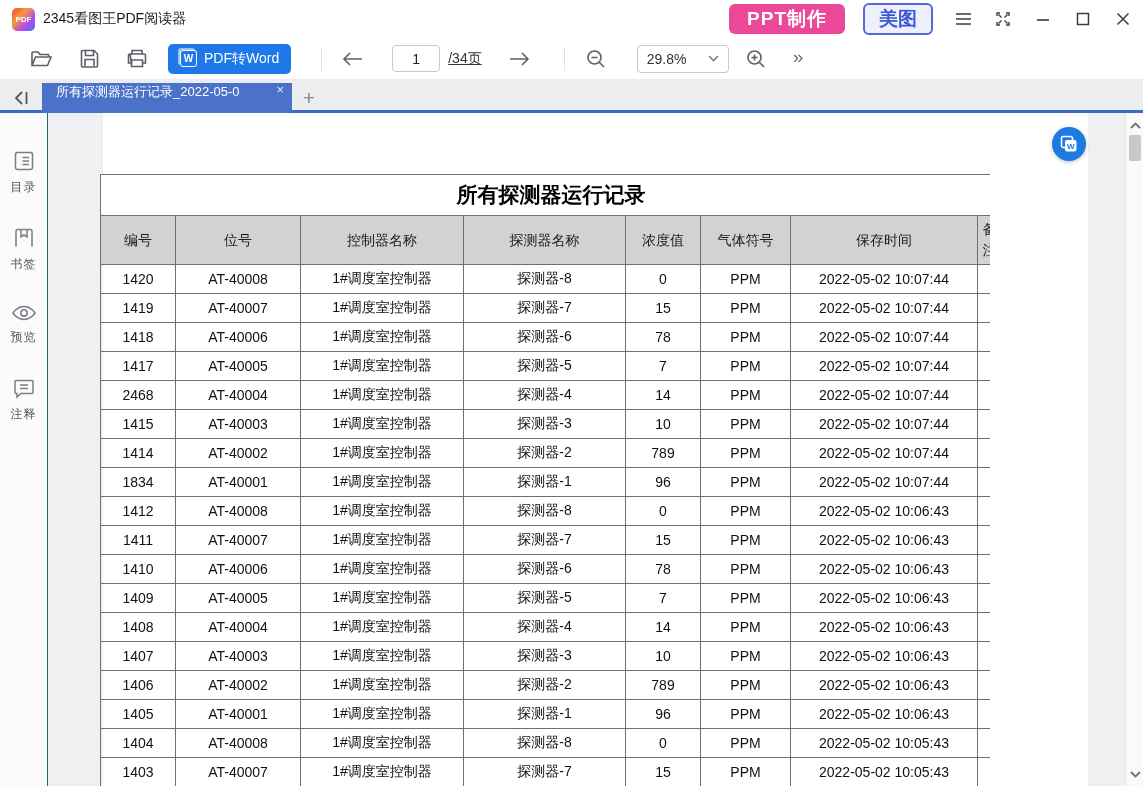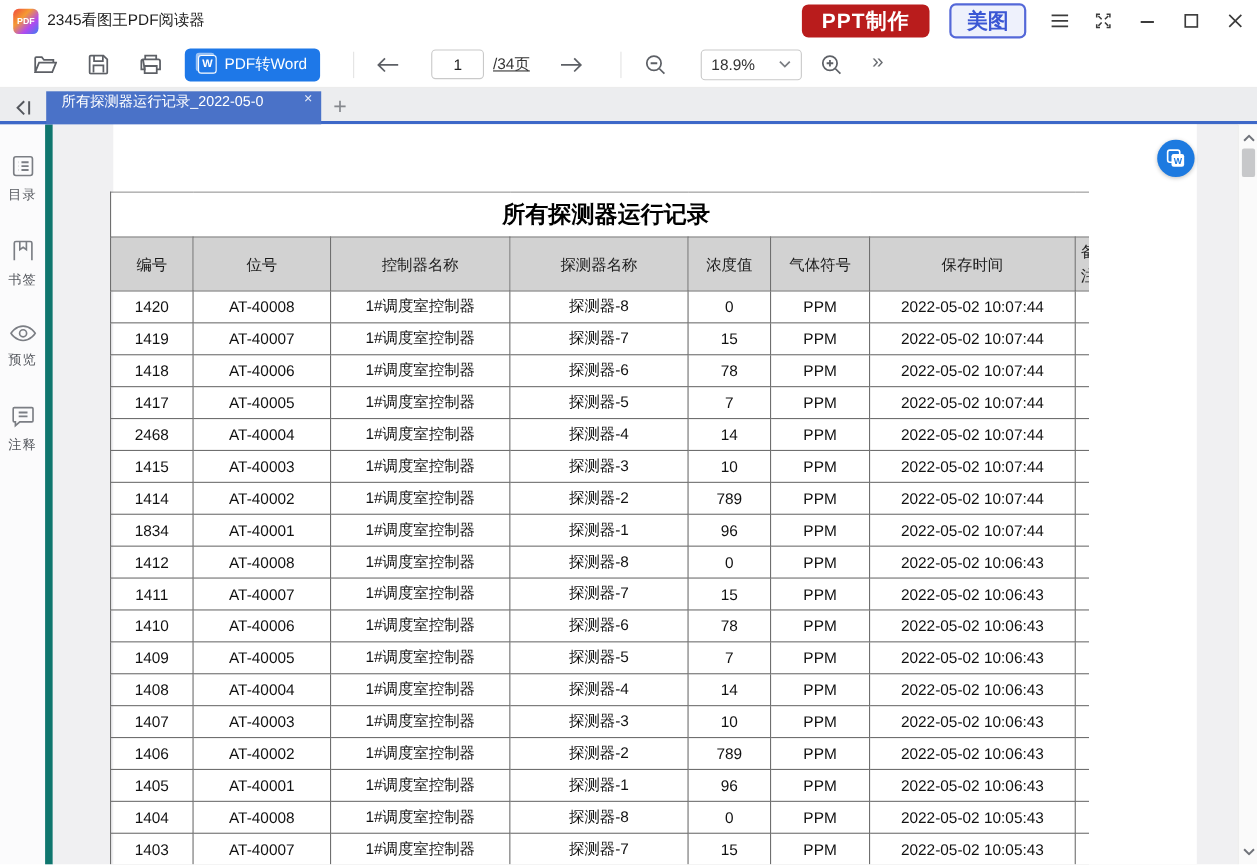--- a/index.html
+++ b/index.html
@@ -6,21 +6,21 @@
   html,body { width:1143px; height:786px; overflow:hidden;
     font-family:"Liberation Sans","DejaVu Sans",sans-serif; background:#fff; }
 
   
   .titlebar { height:38px; display:flex; align-items:center; background:#fff; padding-left:12px; }
   .pdf-logo { width:23px; height:23px; border-radius:5px; color:#fff; font-size:8px; font-weight:bold;
     display:flex; align-items:center; justify-content:center;
     background:linear-gradient(135deg,#f0483f 0%,#f59a32 35%,#b14af0 68%,#3b7df0 100%); }
   .app-title { font-size:14px; color:#1b1b1b; margin-left:8px; flex:0 0 auto; }
   .titlebar-spacer { flex:1; }
-  .ppt-btn { height:30px; padding:0 18px; background:#b91c1c; border-radius:6px; color:#fff;
+  .ppt-btn { height:30px; padding:0 18px; background:#ec4899; border-radius:6px; color:#fff;
     font-size:19px; font-weight:bold; display:flex; align-items:center; margin-right:18px; letter-spacing:1px; cursor:default;}
   .meitu-btn { height:32px; padding:0 14px; background:#eef1fc; border:2px solid #5468d8; border-radius:6px;
     color:#3a56d4; font-size:19px; font-weight:bold; display:flex; align-items:center; margin-right:10px; cursor:default;}
   .win-btn { width:40px; height:38px; display:flex; align-items:center; justify-content:center; color:#333; }
   .win-btn svg { stroke:#3c3c3c; }
 
   
   .toolbar { height:42px; display:flex; align-items:center; background:#fff; border-bottom:1px solid #ececec; padding-left:24px; }
   .tool-icon { width:34px; height:34px; display:flex; align-items:center; justify-content:center; margin-right:14px; }
   .tool-icon svg { stroke:#5d6066; fill:none; stroke-width:1.6; }
@@ -50,22 +50,22 @@
   .collapse-btn svg { stroke:#55585e; fill:none; stroke-width:1.8; }
   .doc-tab { height:30px; width:250px; background:#4a72c8; color:#fff; display:flex; align-items:flex-start;
     padding:0 8px 0 14px; position:relative; z-index:2; }
   .doc-tab .tab-label { font-size:13px; white-space:nowrap; overflow:hidden; flex:1; }
   .doc-tab .tab-close { font-size:13px; color:#e8edf8; margin-left:6px; line-height:1; }
   .newtab-btn { width:34px; height:30px; display:flex; align-items:center; justify-content:center;
     color:#85888d; font-size:21px; font-weight:300; }
 
   
   .content { display:flex; height:673px; }
-  .sidebar { width:48px; background:#fbfbfc; border-right:7px solid #0f766e; display:flex;
-    flex-direction:column; align-items:center; padding-top:26px; }
+  .sidebar { width:48px; background:#fbfbfc; border-right:1px solid #0f766e; display:flex;
+    flex-direction:column; align-items:center; padding-top:36px; }
   .side-item { display:flex; flex-direction:column; align-items:center; margin-bottom:30px; }
   .side-item svg { stroke:#7b7e84; fill:none; stroke-width:1.5; margin-bottom:6px; }
   .side-label { font-size:12px; color:#55585e; letter-spacing:1px; }
 
   .viewer { flex:1; position:relative; background:#f0f0f2; overflow:hidden; }
   .page { position:absolute; left:55px; top:0; bottom:0; width:985px; background:#ffffff; }
   .table-clip { position:absolute; left:52px; top:61px; width:890px; bottom:0; overflow:hidden; }
   table.report { border-collapse:collapse; table-layout:fixed; width:901px; }
   table.report td, table.report th { border:1px solid #6f6f6f; overflow:hidden; }
   .report .title-cell { height:41px; text-align:center; font-size:21px; font-weight:bold; color:#000;
@@ -157,21 +157,21 @@
       </svg>
   </div>
   <div class="vsep"></div>
   <div class="tool-icon">
     <svg width="20" height="20" viewBox="0 0 20 20">
         <circle cx="8.5" cy="8.5" r="6.5"></circle>
         <path d="M13.5 13.5L18 18M5.5 8.5h6"></path>
       </svg>
   </div>
   <div class="zoom-select">
-    <span>18.9%</span>
+    <span>29.8%</span>
     <svg width="11" height="7" viewBox="0 0 11 7" fill="none" stroke="#7a7d82" stroke-width="1.6">
         <path d="M1 1l4.5 4.5L10 1"></path>
       </svg>
   </div>
   <div class="tool-icon">
     <svg width="20" height="20" viewBox="0 0 20 20">
         <circle cx="8.5" cy="8.5" r="6.5"></circle>
         <path d="M13.5 13.5L18 18M5.5 8.5h6M8.5 5.5v6"></path>
       </svg>
   </div>

